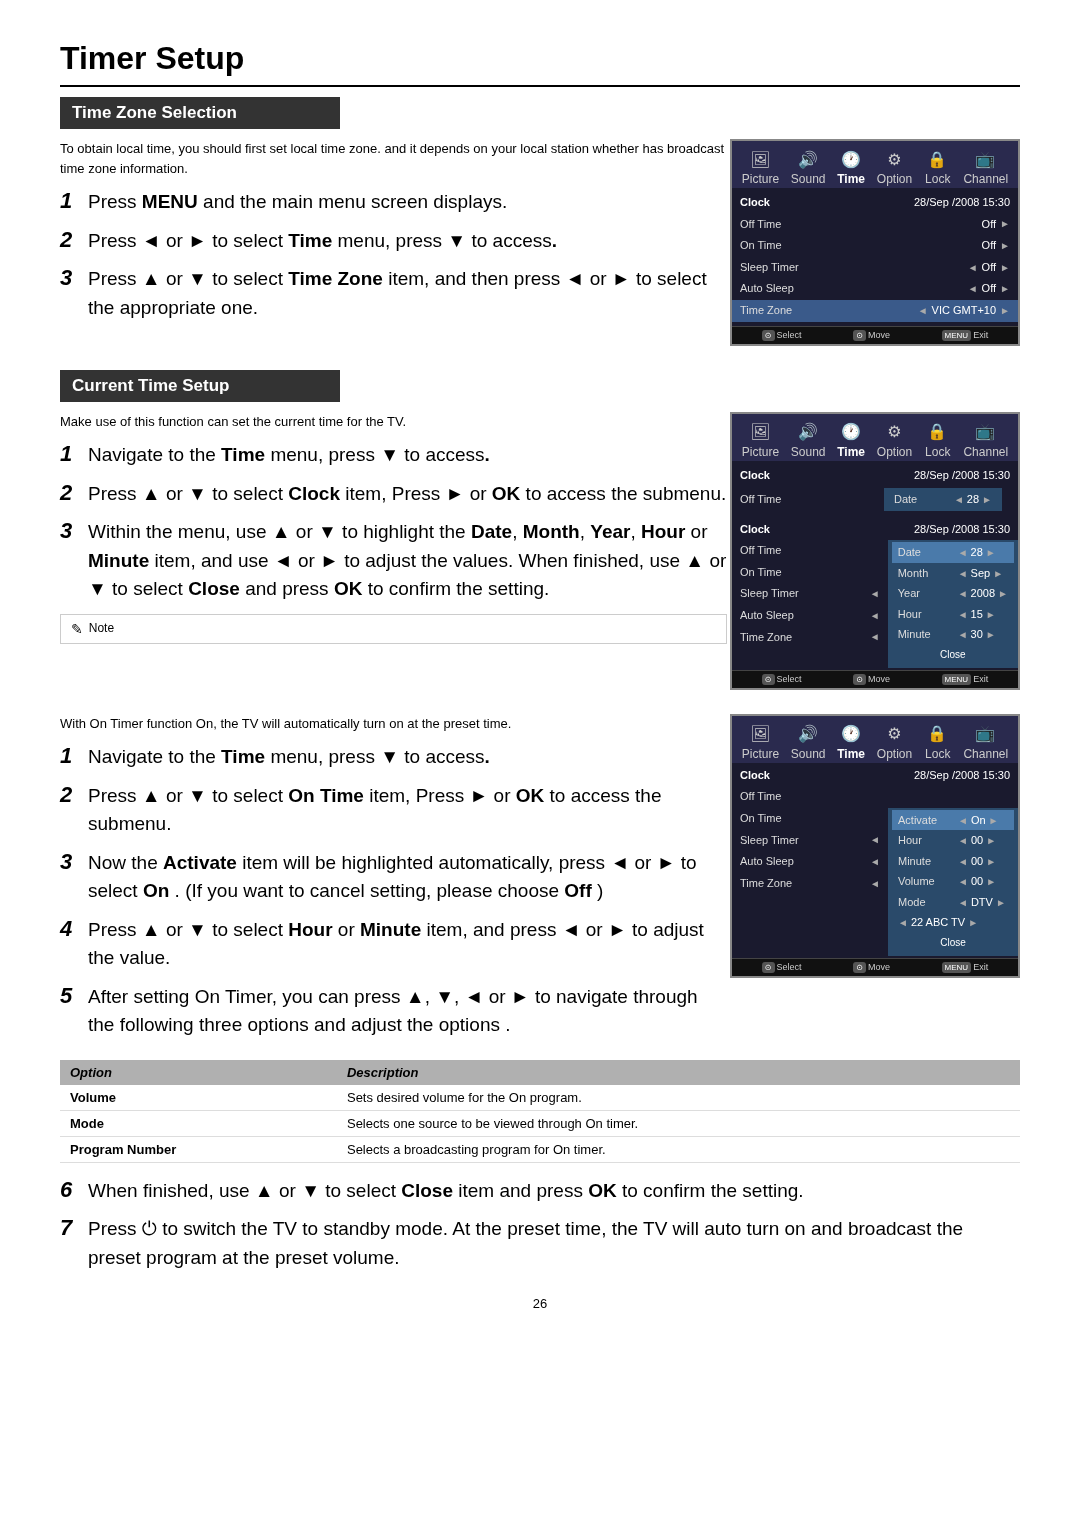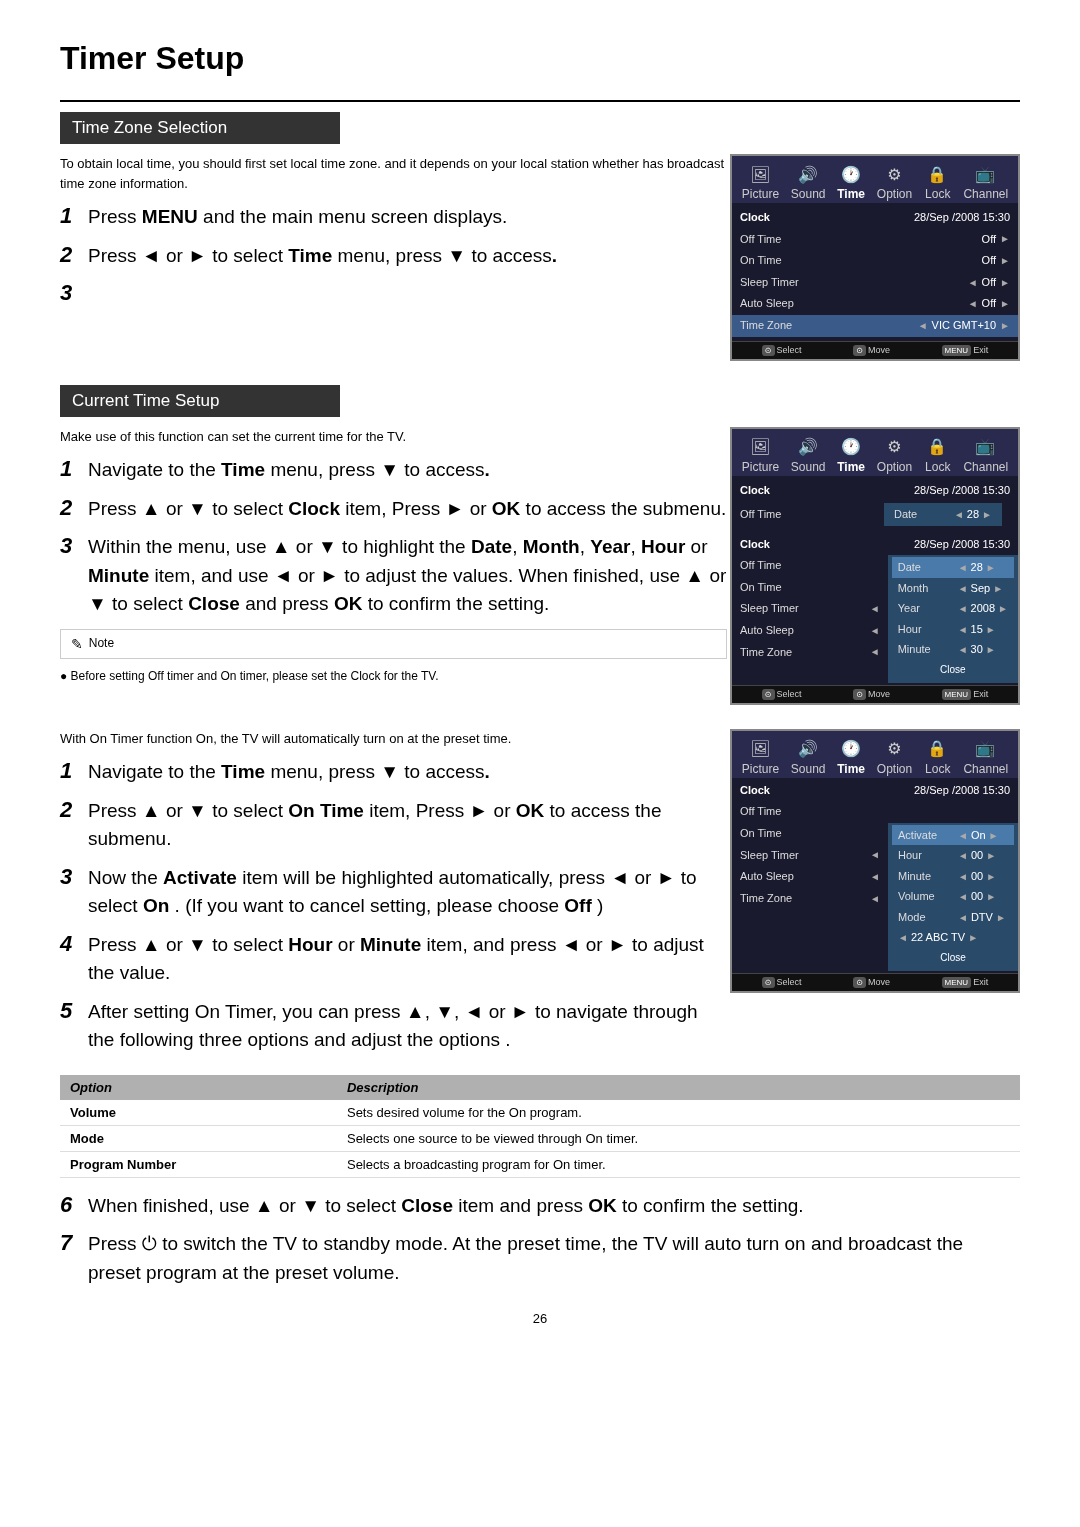--- a/index.html
+++ b/index.html
@@ -11,32 +11,32 @@
       width: 1080px;
       min-height: 1527px;
       padding: 40px 60px;
     }
 
     h1.page-title {
       font-size: 32px;
       font-weight: bold;
       margin-bottom: 10px;
       border-bottom: 2px solid #000;
-      padding-bottom: 23px;
+      padding-bottom: 8px;
     }
 
     .section {
       margin-bottom: 24px;
     }
 
     .section-header {
       background: #333;
       color: #fff;
       font-size: 17px;
-      font-weight: normal;
+      font-weight: bold;
       padding: 6px 12px;
       margin-bottom: 10px;
       display: inline-block;
       min-width: 280px;
     }
 
     .section-content {
       display: flex;
       gap: 3px;
       align-items: flex-start;
@@ -299,20 +299,21 @@
         <div class="step">
           <span class="step-num">1</span>
           <span class="step-text">Press <b>MENU</b> and the main menu screen displays.</span>
         </div>
         <div class="step">
           <span class="step-num">2</span>
           <span class="step-text">Press ◄ or ► to select <b>Time</b> menu,  press ▼  to access<b>.</b></span>
         </div>
         <div class="step">
           <span class="step-num">3</span>
+          <span class="step-text">Press ▲ or ▼ to select <b>Time Zone</b> item, and then press ◄ or ► to select the appropriate one.</span>
         </div>
       </div>
     </div>
 
     <div class="tv-menu">
       <div class="tv-menu-icons">
         <div class="tv-icon-item">
           <div class="tv-icon-img">🖼</div>
           <div class="tv-icon-label">Picture</div>
         </div>
@@ -394,21 +395,20 @@
         </div>
         <div class="step">
           <span class="step-num">3</span>
           <span class="step-text">Within the menu, use ▲ or ▼ to highlight the <b>Date</b>, <b>Month</b>, <b>Year</b>, <b>Hour</b> or <b>Minute</b> item, and use ◄ or ► to adjust the values. When finished, use ▲ or ▼ to select <b>Close</b> and press <b>OK</b> to confirm the setting.</span>
         </div>
       </div>
       <div class="note-box">
         <span class="note-icon">✎</span>
         <span class="note-text">Note</span>
       </div>
-      <p style="font-size:12px; margin-top:4px;">● Before setting Off timer and On timer, please set the Clock for the TV.</p>
     </div>
 
     <div class="tv-menu">
       <div class="tv-menu-icons">
         <div class="tv-icon-item">
           <div class="tv-icon-img">🖼</div>
           <div class="tv-icon-label">Picture</div>
         </div>
         <div class="tv-icon-item">
           <div class="tv-icon-img">🔊</div>

